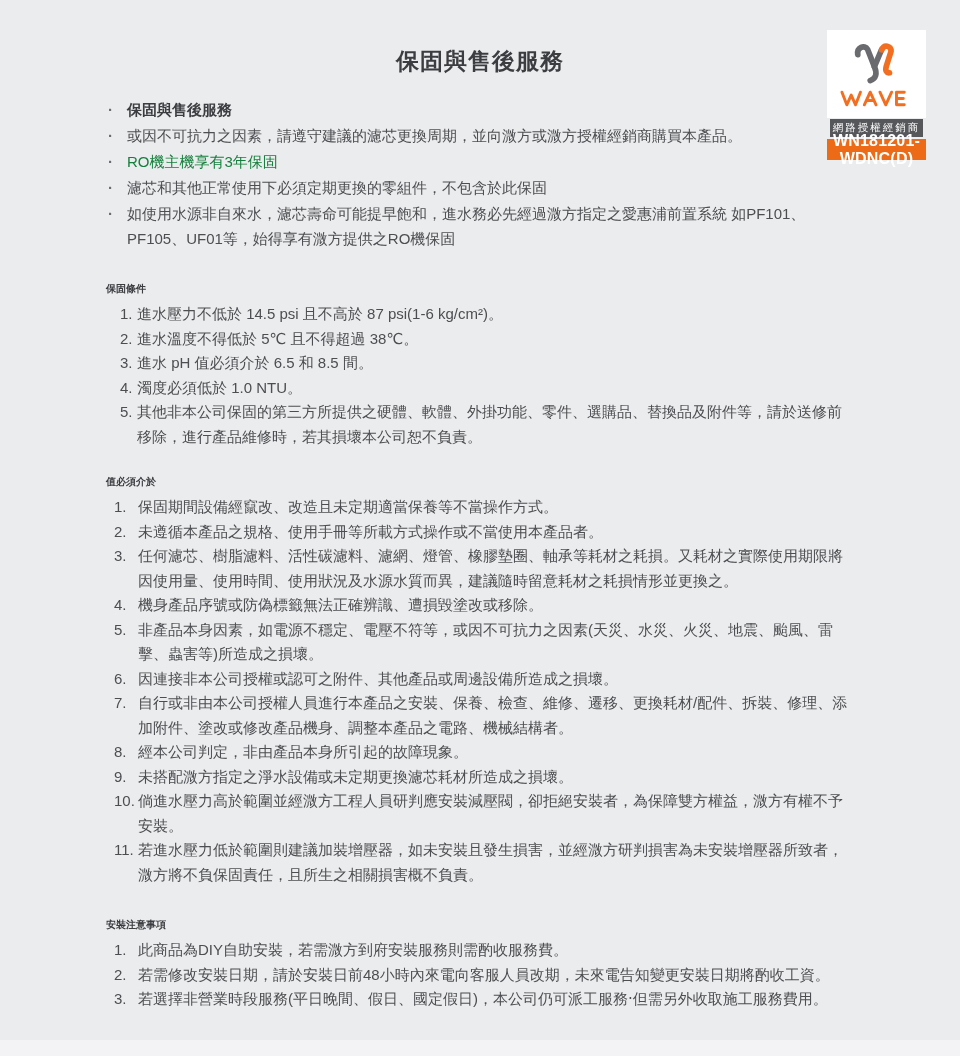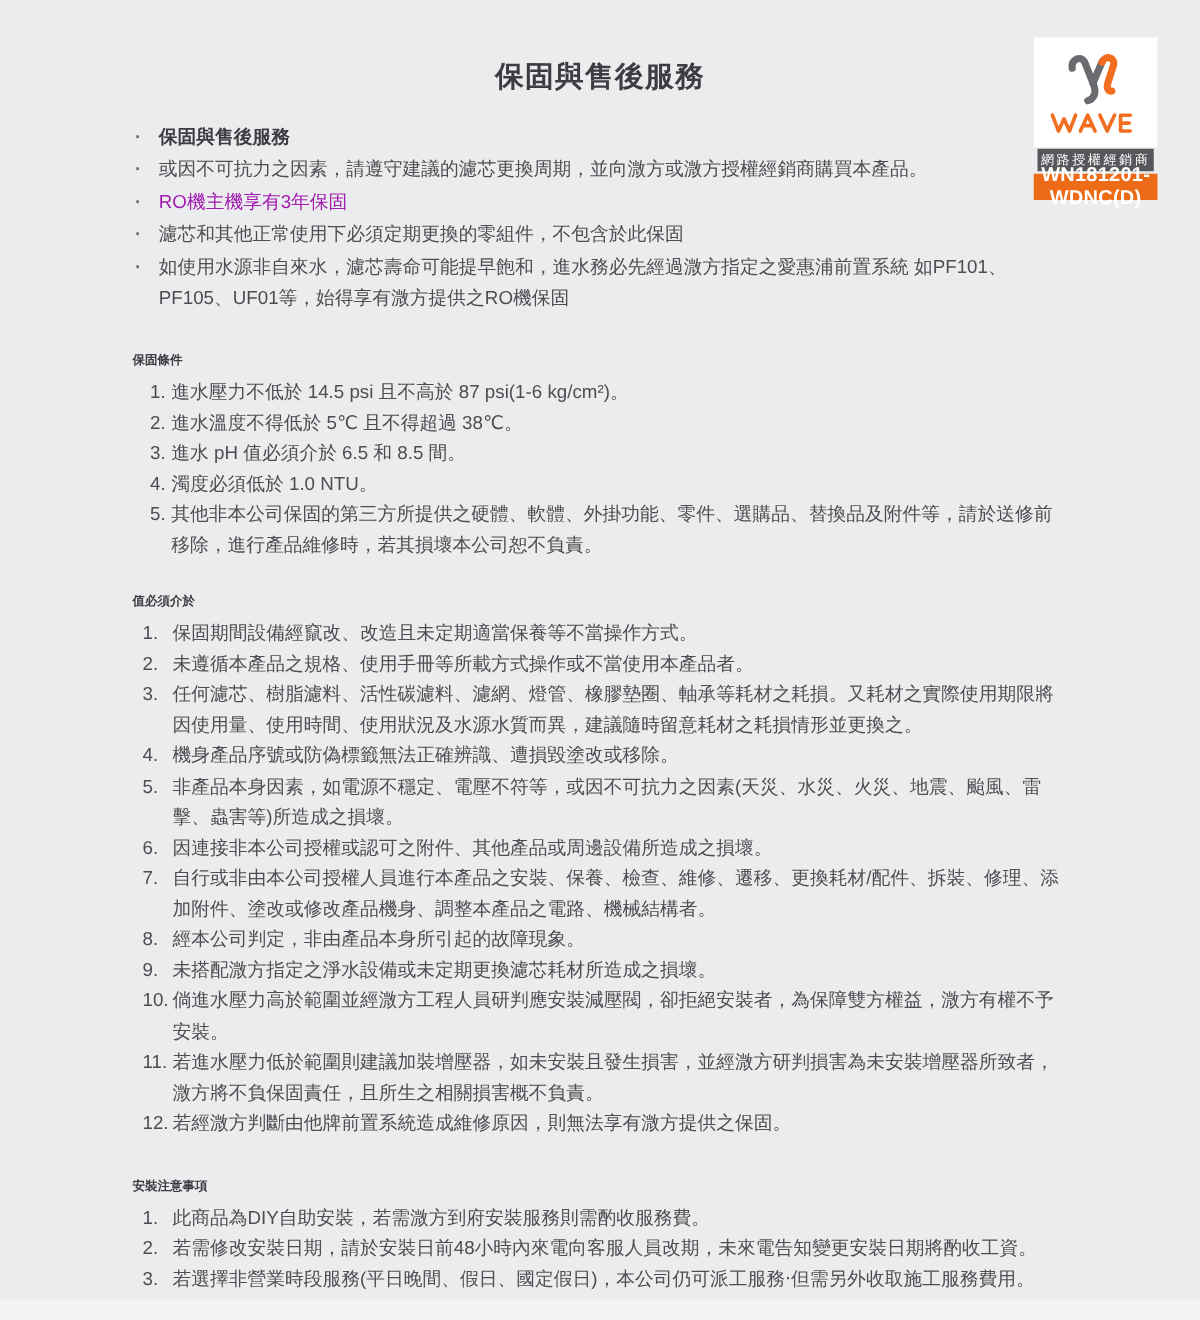--- a/index.html
+++ b/index.html
@@ -46,21 +46,21 @@
     position:relative;padding-left:21px;
     font-size:15px;line-height:25px;
     margin-bottom:1px;
   }
   .bullet-item::before{
     content:"\00B7";
     position:absolute;left:2px;top:0;
     font-weight:700;color:#6a6b6e;
   }
   .bullet-item.b{font-weight:700;color:#3c3d40;}
-  .bullet-item.orange{color:#a21caf;}
+  .bullet-item.orange{color:#15803d;}
   .sec-heading{
     font-size:10px;font-weight:700;color:#3c3d40;
     margin:0;line-height:24px;
   }
   .mt-cond{margin-top:26px;}
   .mt-scope{margin-top:21px;}
   .mt-install{margin-top:26px;}
   .num-list{margin-top:1px;}
   .row{display:flex;font-size:15px;line-height:24.5px;}
   .cond .row{padding-left:14px;}
@@ -175,24 +175,20 @@
           <span class="txt">未搭配溦方指定之淨水設備或未定期更換濾芯耗材所造成之損壞。</span>
         </div>
       <div class="row">
           <span class="num">10.</span>
           <span class="txt">倘進水壓力高於範圍並經溦方工程人員研判應安裝減壓閥，卻拒絕安裝者，為保障雙方權益，溦方有權不予安裝。</span>
         </div>
       <div class="row">
           <span class="num">11.</span>
           <span class="txt">若進水壓力低於範圍則建議加裝增壓器，如未安裝且發生損害，並經溦方研判損害為未安裝增壓器所致者，溦方將不負保固責任，且所生之相關損害概不負責。</span>
         </div>
-      <div class="row">
-          <span class="num">12.</span>
-          <span class="txt">若經溦方判斷由他牌前置系統造成維修原因，則無法享有溦方提供之保固。</span>
-        </div>
     </div>
 
     <h2 class="sec-heading mt-install">安裝注意事項</h2>
     <div class="num-list install">
       <div class="row">
           <span class="num">1.</span>
           <span class="txt">此商品為DIY自助安裝，若需溦方到府安裝服務則需酌收服務費。</span>
         </div>
       <div class="row">
           <span class="num">2.</span>

